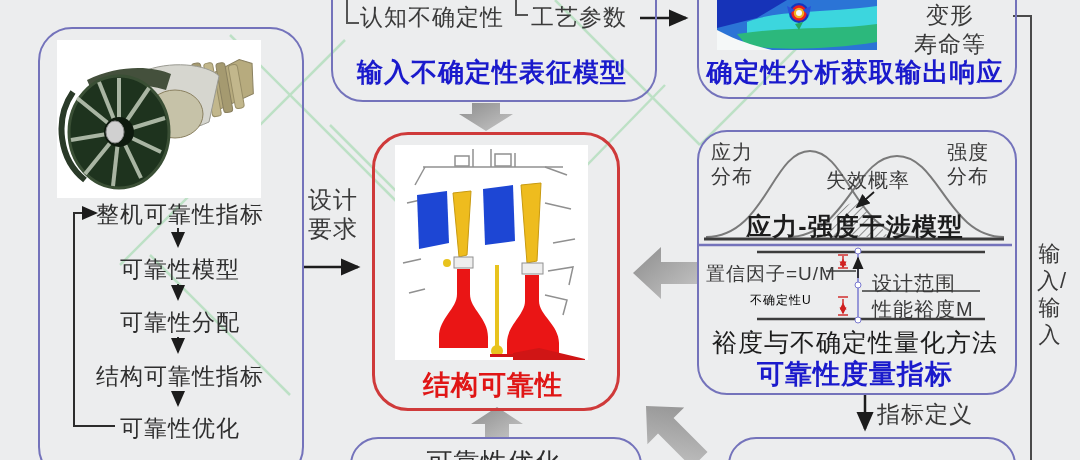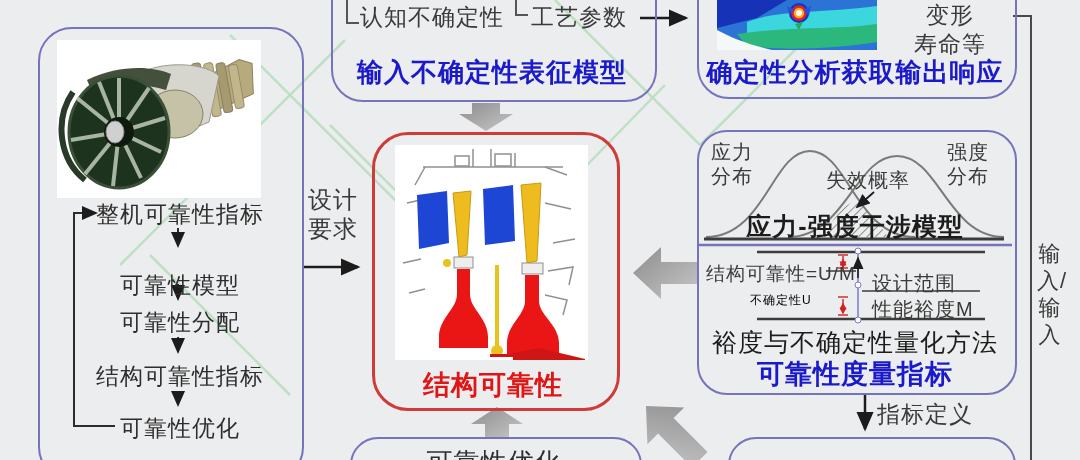--- a/index.html
+++ b/index.html
@@ -105,21 +105,21 @@
         <line x1="62" y1="92" x2="20" y2="58"></line>
           <line x1="62" y1="92" x2="42" y2="42"></line>
       </g>
       <circle cx="62" cy="92" r="15" fill="#0e1a0e"></circle>
       <ellipse cx="58" cy="92" rx="9" ry="11" fill="#d0d0d0" stroke="#8a8a8a"></ellipse>
       <path d="M16,52 A 56 62 0 0 0 28,140" stroke="#2a3a28" stroke-width="6" fill="none"></path>
     </svg>
   </div>
 
   <div class="abs cn center-text" style="left:70px;top:199px;width:220px;font-size:23px;">整机可靠性指标</div>
-  <div class="abs cn center-text" style="left:70px;top:254px;width:220px;font-size:23px;margin-top:16px;">可靠性模型</div>
+  <div class="abs cn center-text" style="left:70px;top:254px;width:220px;font-size:23px;">可靠性模型</div>
   <div class="abs cn center-text" style="left:70px;top:307px;width:220px;font-size:23px;">可靠性分配</div>
   <div class="abs cn center-text" style="left:70px;top:361px;width:220px;font-size:23px;">结构可靠性指标</div>
   <div class="abs cn center-text" style="left:70px;top:413px;width:220px;font-size:23px;">可靠性优化</div>
 
   <div class="box" style="left:331px;top:-48px;width:322px;height:146px;border-radius:32px;"></div>
   <div class="abs cn" style="left:531px;top:2px;font-size:23px;color:#3a3a3a;">工艺参数</div>
   <div class="abs cn" style="left:360px;top:2px;font-size:23px;color:#3a3a3a;">认知不确定性</div>
   <div class="abs cn blue-title" style="left:336px;top:55px;width:312px;font-size:26px;">输入不确定性表征模型</div>
 
   <div class="box" style="left:697px;top:-58px;width:316px;height:153px;border-radius:32px;"></div>
@@ -223,21 +223,21 @@
       <line x1="838" y1="297" x2="848" y2="297"></line>
         <line x1="838" y1="315" x2="848" y2="315"></line>
       <line x1="843" y1="299" x2="843" y2="304" marker-start="url(#mkR2)" transform="rotate(180 843 301.5)"></line>
       <line x1="843" y1="308" x2="843" y2="313" marker-end="url(#mkR2)"></line>
     </g>
   </svg>
   <div class="abs cn center-text" style="left:708px;top:140px;width:48px;font-size:20px;line-height:24px;color:#3a3a3a;">应力分布</div>
   <div class="abs cn center-text" style="left:944px;top:140px;width:48px;font-size:20px;line-height:24px;color:#3a3a3a;">强度分布</div>
   <div class="abs cn" style="left:826px;top:167px;font-size:20px;color:#3a3a3a;">失效概率</div>
   <div class="abs cn center-text" style="left:700px;top:210px;width:310px;font-size:25px;color:#1c1c1c;font-weight:bold;">应力-强度干涉模型</div>
-  <div class="abs cn" style="left:706px;top:261px;font-size:19px;color:#3a3a3a;">结构可靠性=U/M</div>
+  <div class="abs cn" style="left:706px;top:261px;font-size:19px;color:#3a3a3a;">置信因子=U/M</div>
   <div class="abs cn" style="left:872px;top:270px;font-size:20px;color:#3a3a3a;">设计范围</div>
   <div class="abs cn" style="left:750px;top:292px;font-size:12px;color:#000000;">不确定性U</div>
   <div class="abs cn" style="left:872px;top:296px;font-size:20px;color:#3a3a3a;">性能裕度M</div>
   <div class="abs cn center-text" style="left:700px;top:326px;width:310px;font-size:25px;color:#1c1c1c;">裕度与不确定性量化方法</div>
   <div class="abs cn blue-title" style="left:700px;top:356px;width:310px;font-size:27px;">可靠性度量指标</div>
 
   <div class="abs cn" style="left:877px;top:399px;font-size:23px;color:#3a3a3a;">指标定义</div>
 
   <div class="abs cn" style="left:1037px;top:240px;width:26px;font-size:22px;line-height:27px;color:#3a3a3a;word-break:break-all;text-align:center;">输入/输入</div>
 

